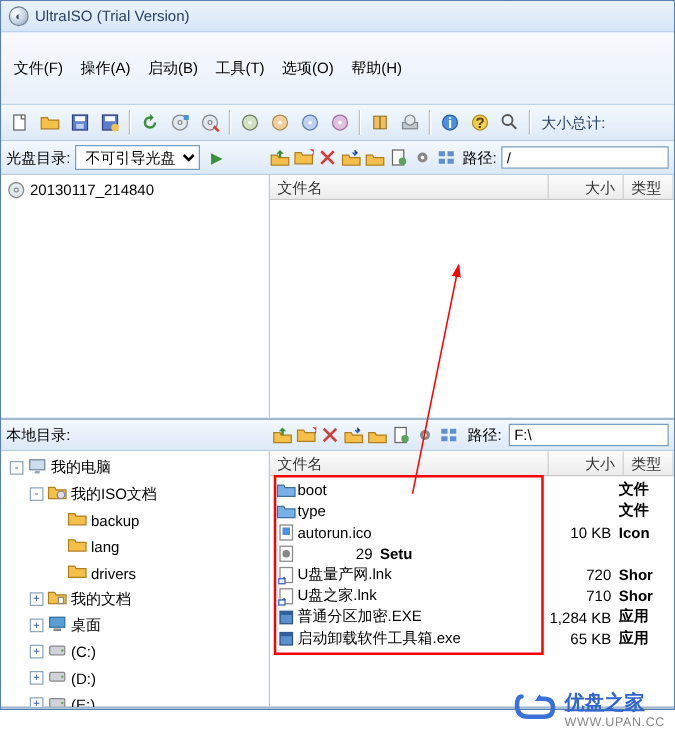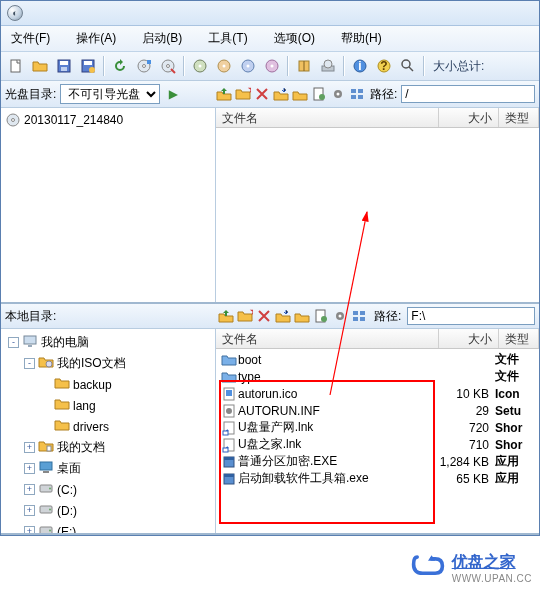--- a/index.html
+++ b/index.html
@@ -1,21 +1,21 @@
 <!DOCTYPE html>
 <html><head>
 <meta charset="utf-8">
 <style>
 * { margin: 0; padding: 0; box-sizing: border-box; font-family: "Microsoft YaHei", SimSun, Arial, sans-serif; font-size: 12px; }
 body { background: #fff; width: 540px; height: 590px; overflow: hidden; position: relative; }
 .window { border: 1px solid #5a7fb0; background: #fff; }
 .titlebar { background: linear-gradient(#eaf2fb, #d7e6f7); padding: 4px 6px; display: flex; align-items: center; gap: 5px; border-bottom: 1px solid #a9c3e0; }
 .titlebar .app-icon { width: 16px; height: 16px; border-radius: 50%; background: radial-gradient(circle at 30% 30%, #fff, #c0d0e0 60%, #8090a0); border: 1px solid #708090; display: flex; align-items: center; justify-content: center; font-size: 9px; color: #405060; font-weight: bold; }
 .titlebar .title { color: #2a3f5f; }
-.menubar { background: linear-gradient(#f7fafd, #e8f0fa); padding: 2px 4px; border-bottom: 1px solid #c0d4e8; display: flex; gap: 14px; }
+.menubar { background: linear-gradient(#f7fafd, #e8f0fa); padding: 18px 4px; border-bottom: 1px solid #c0d4e8; display: flex; gap: 2px; }
 .menubar span { padding: 2px 6px; color: #000; cursor: default; }
 .toolbar { background: linear-gradient(#f3f8fd, #dde9f7); padding: 3px 4px; border-bottom: 1px solid #b8cce0; display: flex; align-items: center; gap: 2px; }
 .tb-btn { width: 22px; height: 22px; display: inline-flex; align-items: center; justify-content: center; border: 1px solid transparent; border-radius: 2px; }
 .tb-sep { width: 2px; height: 20px; border-left: 1px solid #b0c4d8; border-right: 1px solid #fff; margin: 0 2px; }
 .tb-label { color: #2a3f5f; margin-left: 4px; white-space: nowrap; }
 .subbar { background: linear-gradient(#f3f8fd, #dde9f7); padding: 3px 4px; border-bottom: 1px solid #b8cce0; display: flex; align-items: center; gap: 4px; }
 .subbar-label { color: #000; white-space: nowrap; }
 .subbar select, .subbar input { font-size: 12px; border: 1px solid #7a9ec0; background: #fff; padding: 1px 3px; }
 .subbar select { width: 100px; }
 .subbar .mini-toolbar { display: flex; gap: 1px; align-items: center; }
@@ -49,20 +49,21 @@
 
 .ic { width: 16px; height: 16px; }
 </style>
 </head>
 <body>
 
 <div class="window">
 
   <div class="titlebar">
     <span class="app-icon">◐</span>
+    <span class="title">UltraISO (Trial Version)</span>
   </div>
 
   <div class="menubar">
     <span>文件(F)</span>
     <span>操作(A)</span>
     <span>启动(B)</span>
     <span>工具(T)</span>
     <span>选项(O)</span>
     <span>帮助(H)</span>
   </div>
@@ -446,21 +447,20 @@
             <span class="size-cell">10 KB</span>
             <span class="type-cell">Icon</span>
           </div>
           <div class="file-row">
             <span class="icon-cell">
               <svg class="ic" viewBox="0 0 16 16">
                 <rect x="3" y="2" width="10" height="12" fill="#fff" stroke="#888"></rect>
                 <circle cx="8" cy="8" r="3" fill="#888"></circle>
               </svg>
             </span>
-            <span class="name-cell">AUTORUN.INF</span>
             <span class="size-cell">29</span>
             <span class="type-cell">Setu</span>
           </div>
           <div class="file-row">
             <span class="icon-cell">
               <svg class="ic" viewBox="0 0 16 16">
                 <rect x="3" y="2" width="10" height="12" fill="#fff" stroke="#888"></rect>
                 <path d="M4 13l3-3" stroke="#3060c0" stroke-width="2"></path>
                 <rect x="2" y="11" width="5" height="4" fill="#fff" stroke="#3060c0"></rect>
               </svg>

